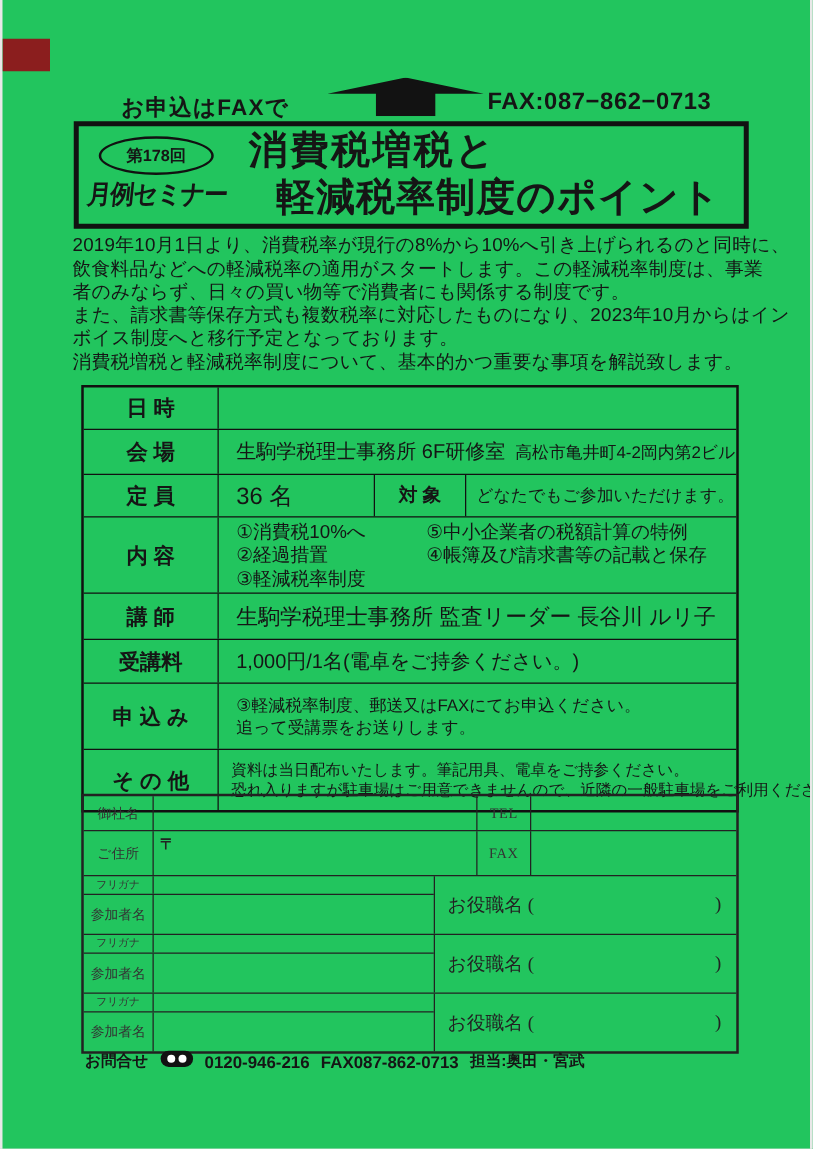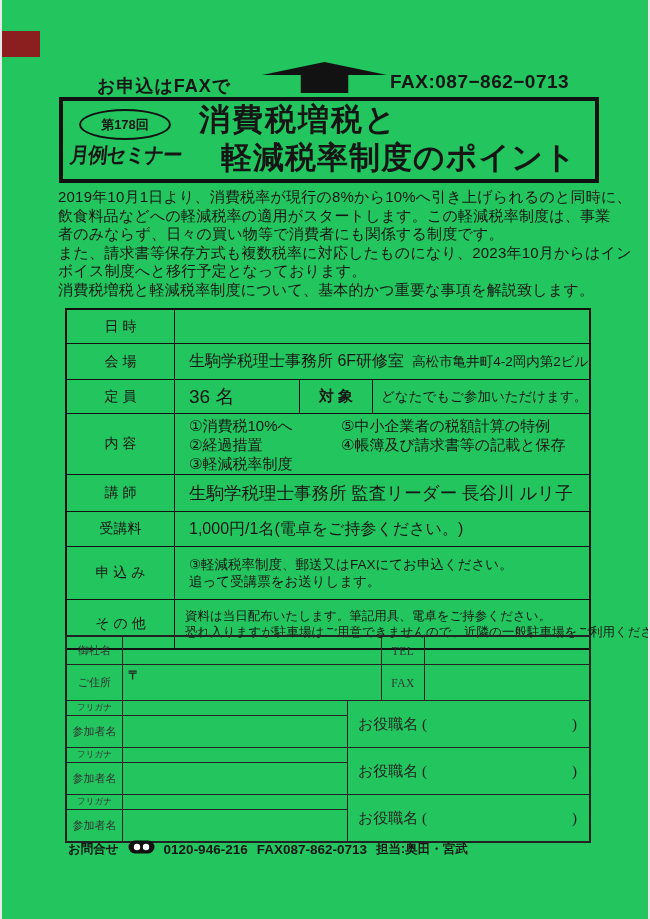--- a/index.html
+++ b/index.html
@@ -30,21 +30,21 @@
   .title-l2{left:158px;top:36px;font-size:31px;font-weight:900;letter-spacing:1px;}
 
   
   .intro{left:56px;top:188px;width:540px;font-size:15px;line-height:18.6px;letter-spacing:.2px;}
 
   
   .info-table{left:63px;top:308px;width:522px;border:2.5px solid #111;}
   .itr{display:flex;border-top:1.5px solid #111;}
   .itr:first-child{border-top:none;}
   .it-label{width:107px;flex:0 0 107px;border-right:1.5px solid #111;
-    display:flex;align-items:center;justify-content:center;font-size:14px;font-weight:normal;}
+    display:flex;align-items:center;justify-content:center;font-size:17px;font-weight:bold;}
   .it-val{flex:1;display:flex;align-items:center;padding-left:14px;}
   .r-datetime{height:33px;} .r-datetime .it-val{font-size:20px;font-weight:bold;letter-spacing:.5px;}
   .r-venue{height:35px;} .r-venue .it-val{font-size:16px;gap:8px;}
   .venue-sub{font-size:13.5px;}
   .r-capacity{height:33px;}
   .cap-val{width:110px;flex:0 0 110px;display:flex;align-items:center;padding-left:14px;font-size:19px;}
   .cap-target-label{width:72px;flex:0 0 72px;border-left:1.5px solid #111;border-right:1.5px solid #111;
     display:flex;align-items:center;justify-content:center;font-size:15px;font-weight:bold;}
   .cap-target-val{flex:1;display:flex;align-items:center;padding-left:8px;font-size:13.5px;}
   .r-contents{height:60px;} .r-contents .it-val{align-items:center;}

